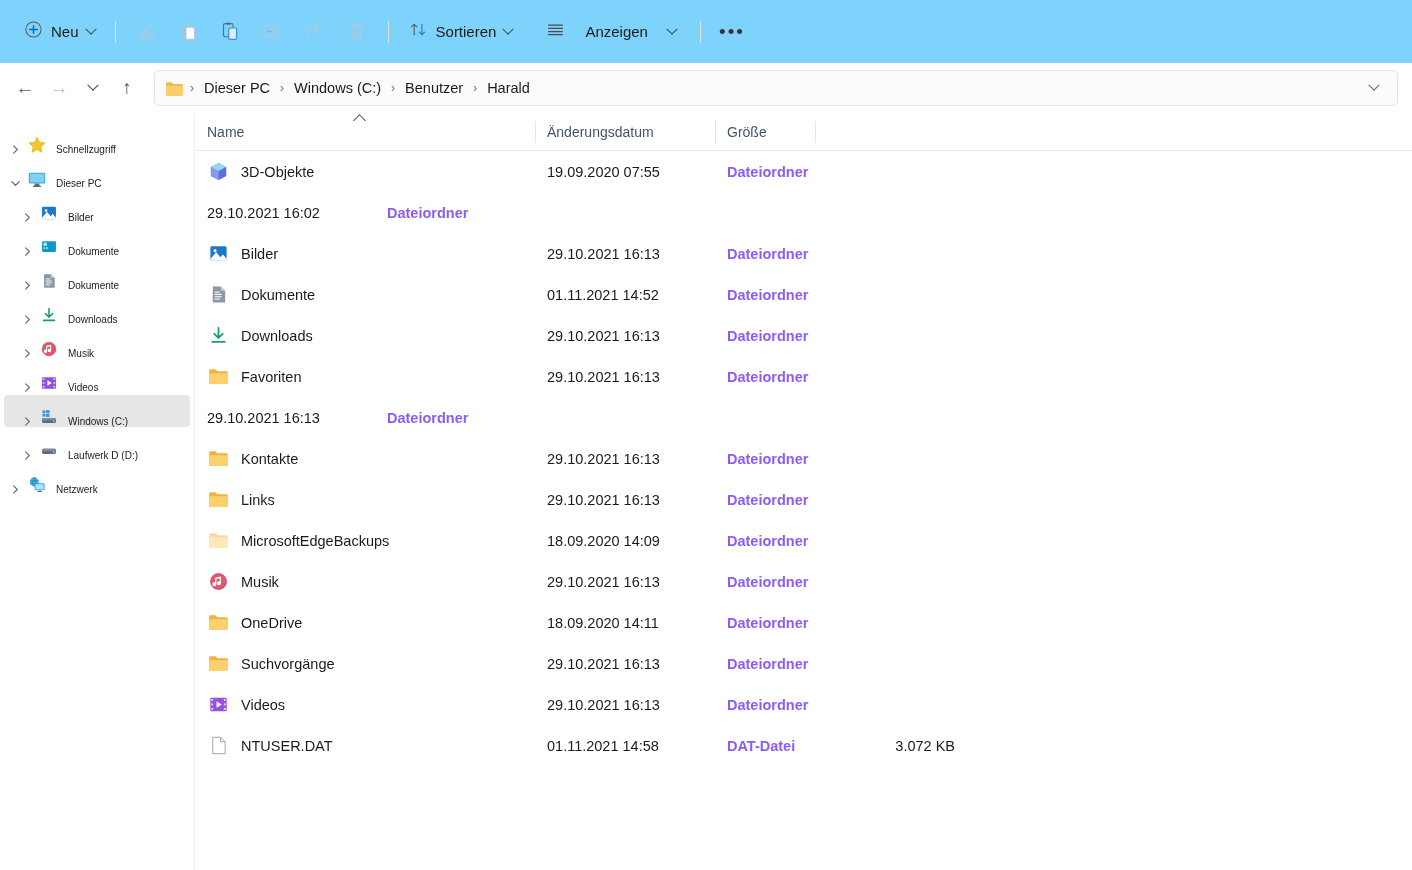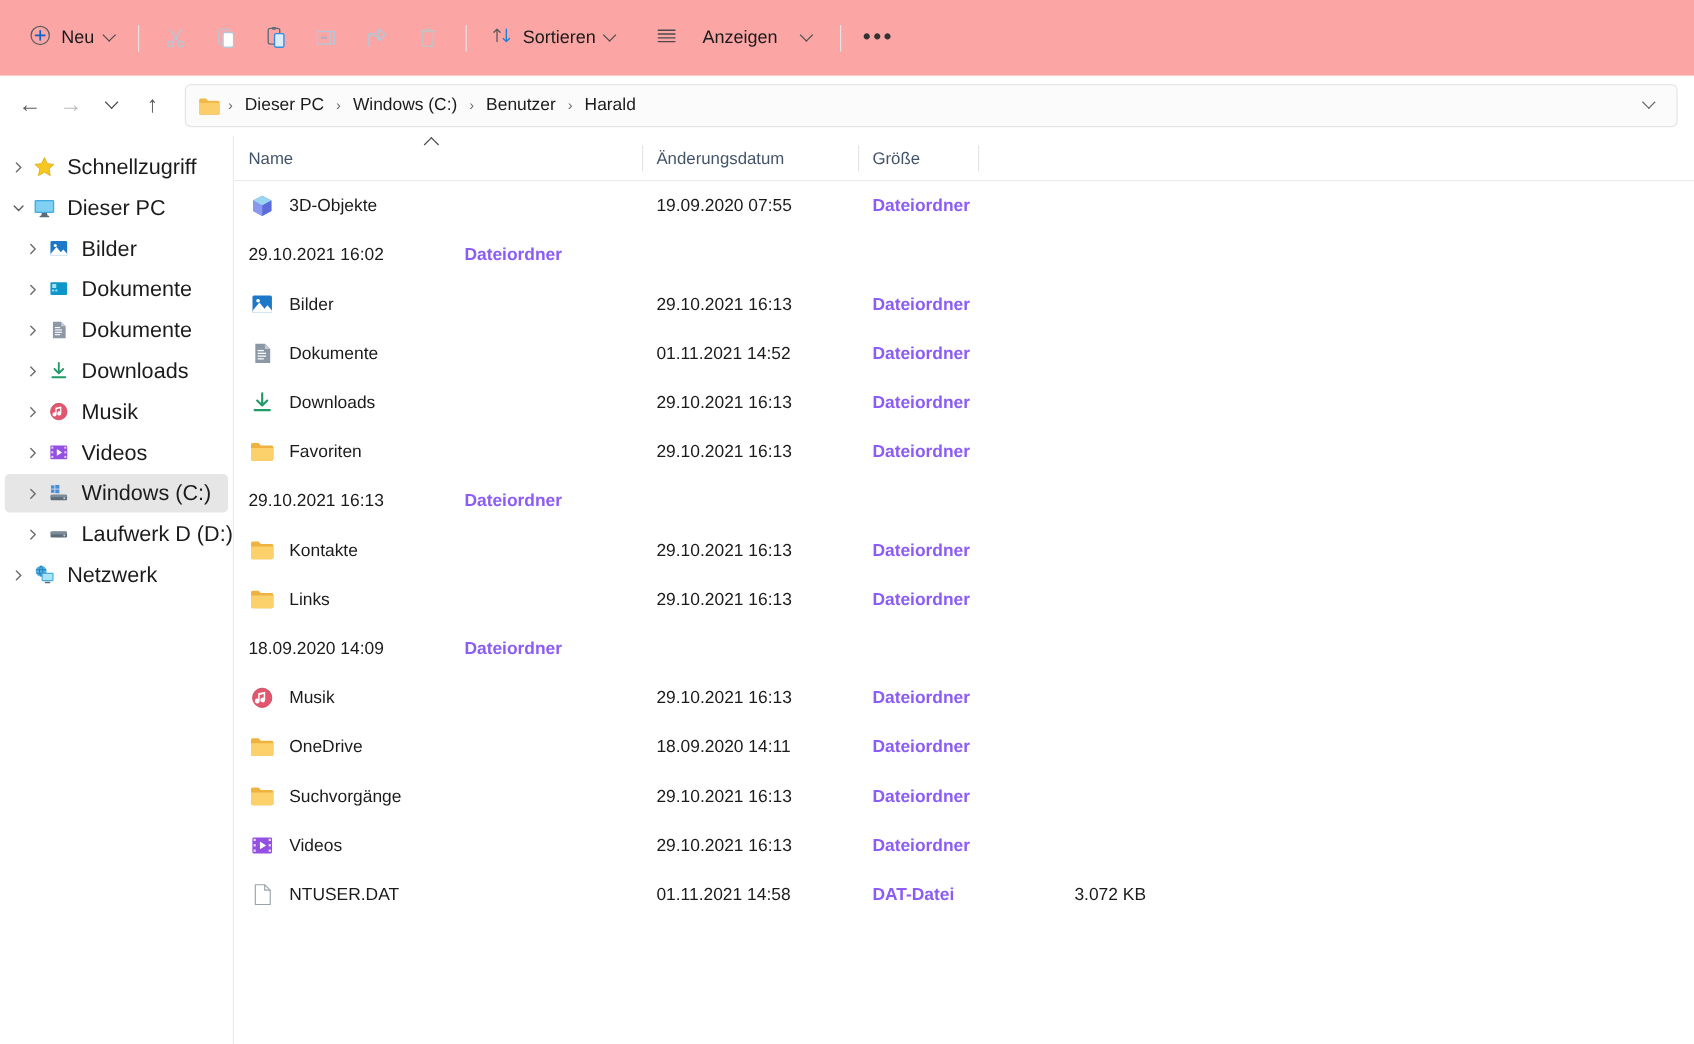--- a/index.html
+++ b/index.html
@@ -10,21 +10,21 @@
     color: #1b1b1b;
     overflow: hidden;
   }
 
   
   #toolbar {
     height: 63px;
     display: flex;
     align-items: center;
     padding-left: 14px;
-    background: #fca5a5;
+    background: #7dd3fc;
   }
   .tb-btn {
     height: 36px;
     display: flex;
     align-items: center;
     gap: 8px;
     padding: 0 10px;
     border-radius: 5px;
     cursor: default;
     white-space: nowrap;
@@ -100,22 +100,22 @@
   
   #sidebar {
     width: 195px;
     border-right: 1px solid #ececec;
     padding-top: 8px;
     overflow: hidden;
   }
   .nav-item {
     height: 32px;
     display: flex;
-    align-items: center;
-    font-size: 18px;
+    align-items: flex-end;
+    font-size: 10px;
     color: #1b1b1b;
     border-radius: 4px;
     margin: 2px 4px;
     padding-right: 6px;
     white-space: nowrap;
   }
   .nav-item.selected { background: #e6e6e6; }
   .nav-twisty {
     width: 22px; flex: none;
     display: flex; align-items: center; justify-content: center;
@@ -641,20 +641,29 @@
                 <path d="M1.2 6.2h19.6v9.6a1.5 1.5 0 0 1-1.5 1.5H2.7a1.5 1.5 0 0 1-1.5-1.5z" fill="#fcd06a"></path>
               </svg>
             </span>
             <span class="fname">Links</span>
           </div>
           <div class="cell-date">29.10.2021 16:13</div>
           <div class="cell-type">Dateiordner</div>
           <div class="cell-size"></div>
         </div>
         <div class="row">
+          <div class="cell-name">
+            <span class="ricon faded">
+              <svg width="21" height="21" viewBox="0 0 22 19">
+                <path d="M1.2 3.4a1.5 1.5 0 0 1 1.5-1.5h5.1l2 2.1h9.5a1.5 1.5 0 0 1 1.5 1.5v10.3a1.5 1.5 0 0 1-1.5 1.5H2.7a1.5 1.5 0 0 1-1.5-1.5z" fill="#f0b23f"></path>
+                <path d="M1.2 6.2h19.6v9.6a1.5 1.5 0 0 1-1.5 1.5H2.7a1.5 1.5 0 0 1-1.5-1.5z" fill="#fcd06a"></path>
+              </svg>
+            </span>
+            <span class="fname">MicrosoftEdgeBackups</span>
+          </div>
           <div class="cell-date">18.09.2020 14:09</div>
           <div class="cell-type">Dateiordner</div>
           <div class="cell-size"></div>
         </div>
         <div class="row">
           <div class="cell-name">
             <span class="ricon">
               <svg width="21" height="21" viewBox="0 0 22 22">
                 <circle cx="11" cy="11" r="8.4" fill="#e2566e"></circle>
                 <circle cx="11" cy="11" r="8.4" fill="none" stroke="#c23f57" stroke-width=".7"></circle>

